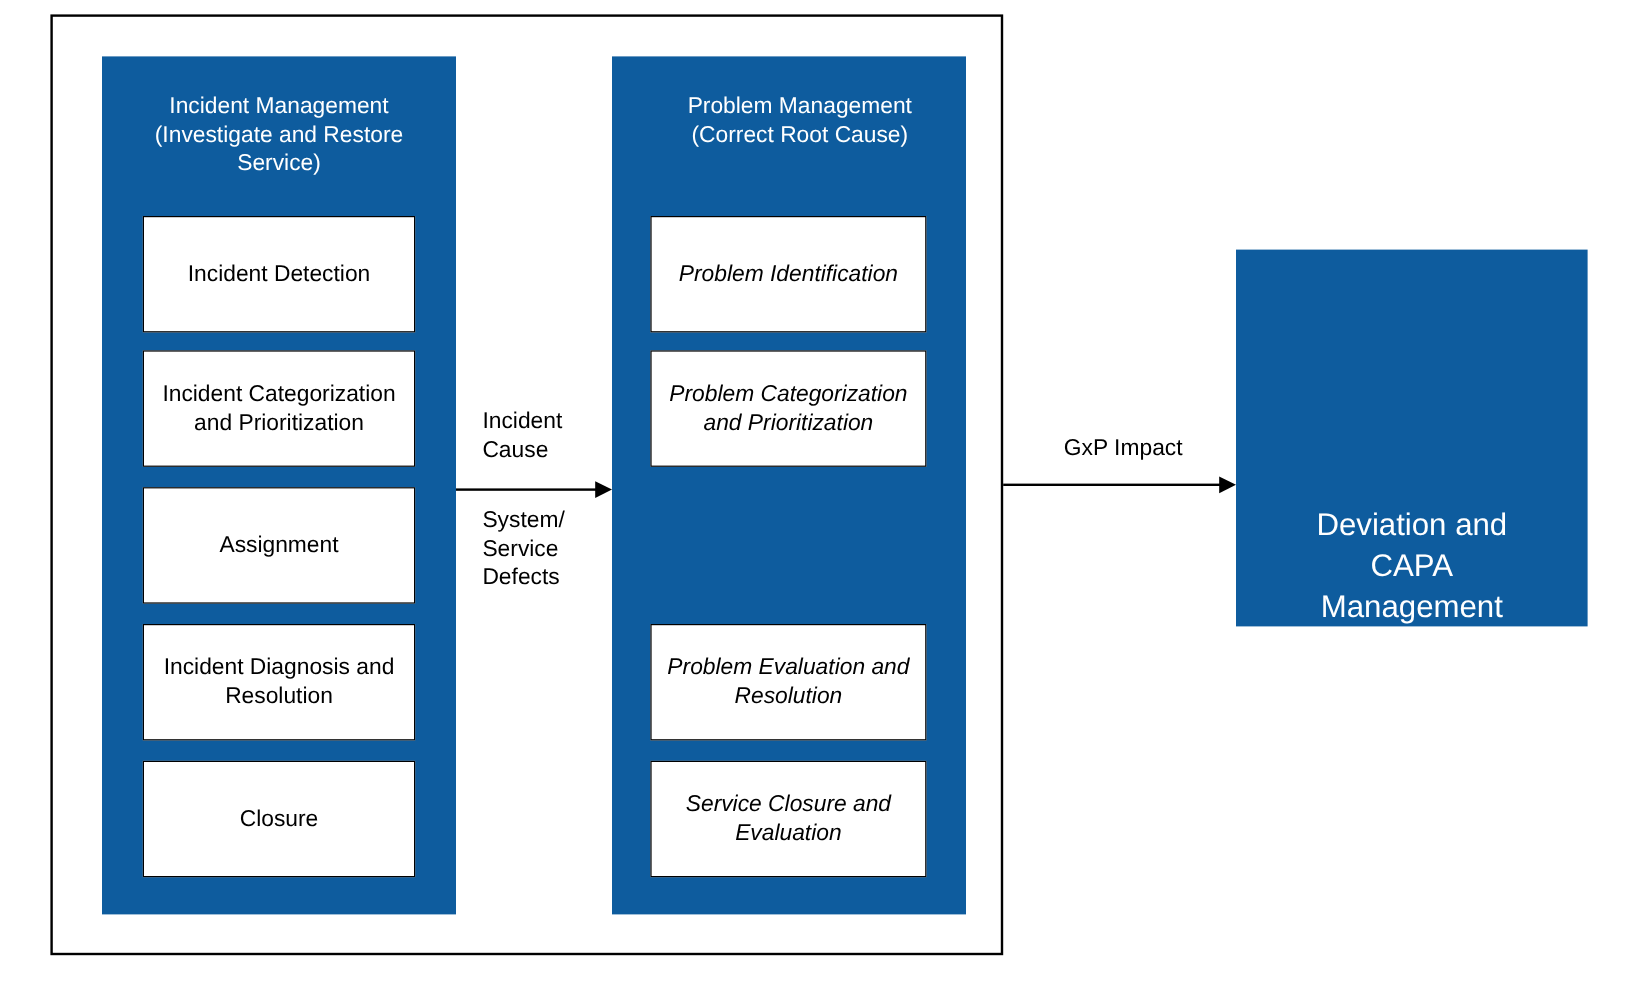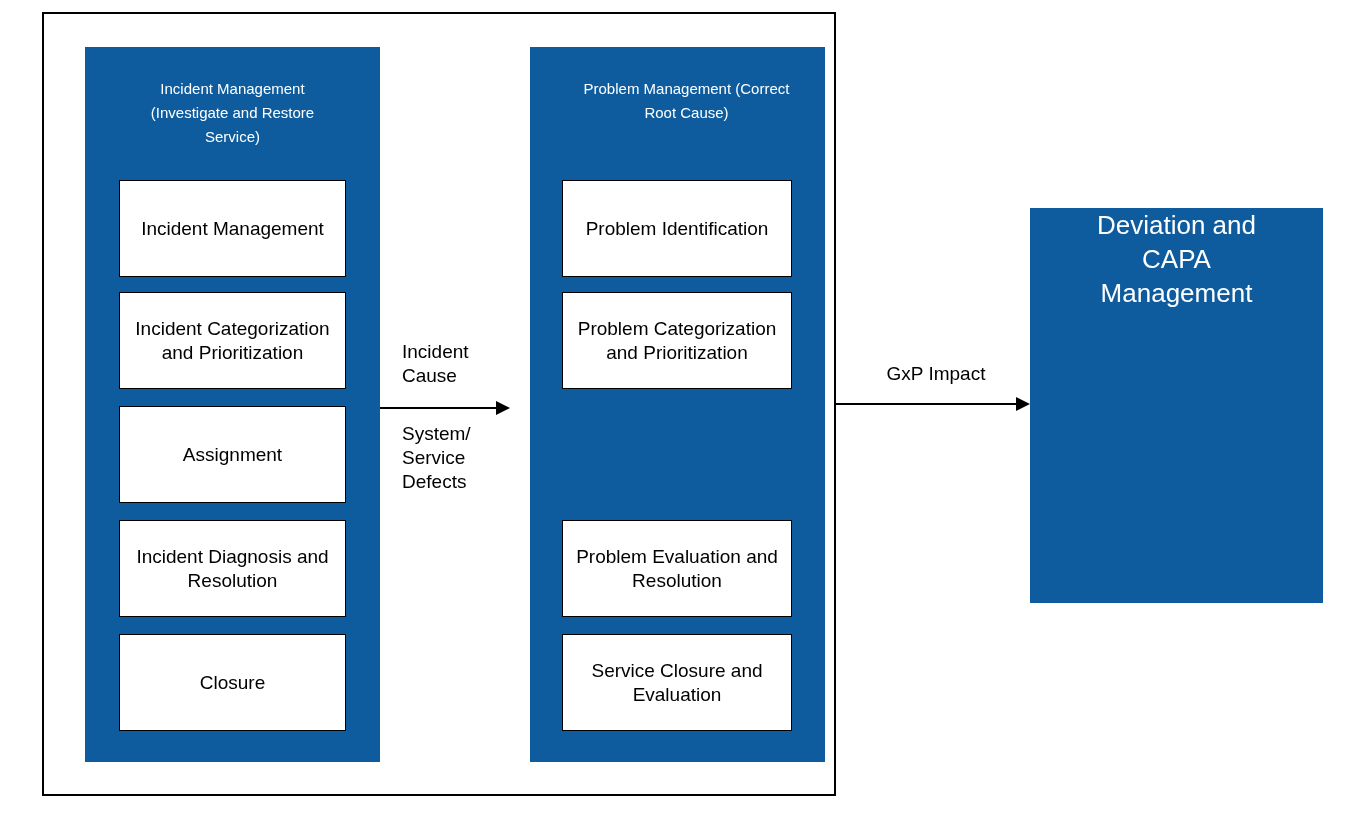--- a/index.html
+++ b/index.html
@@ -25,45 +25,45 @@
     background: #fff;
   }
 
   
   .column {
     position: absolute;
     top: 33px; height: 715px; width: 295px;
     background: var(--blue);
   }
   .column.incident { left: 41px; }
-  .column.problem  { left: 486px; padding-left: 18px; }
+  .column.problem  { left: 466px; padding-left: 18px; }
 
   .col-title {
     margin: 30px auto 0 auto;
     width: 212px;
     text-align: center;
     color: #fff;
-    font-size: 15px;
+    font-size: 19px;
     line-height: 24px;
   }
 
   .step {
     position: absolute;
     background: var(--box);
     border: 1.5px solid var(--line);
     display: flex;
     align-items: center;
     justify-content: center;
     text-align: center;
     font-size: 19px;
     line-height: 24px;
     padding: 4px 8px;
   }
   .incident .step { left: 34px; width: 227px; height: 97px; }
-  .problem  .step { left: 32px; width: 230px; height: 97px; }
+  .problem  .step { left: 32px; width: 230px; height: 97px; font-style: italic; }
 
   .row1 { top: 133px; }
   .row2 { top: 245px; }
   .row3 { top: 359px; }
   .row4 { top: 473px; }
   .row5 { top: 587px; }
 
   
   .arrow-shaft {
     position: absolute;
@@ -99,42 +99,42 @@
 
   .gxp-label {
     left: 846px; top: 362px; width: 180px;
     text-align: center;
     font-size: 19px;
     line-height: 24px;
   }
 
   
   .capa-box {
-    left: 1030px; top: 208px; width: 293px; height: 395px;
+    left: 1030px; top: 208px; width: 293px; height: 314px;
     background: var(--blue);
     display: flex;
-    align-items: flex-start;
+    align-items: flex-end;
     justify-content: center;
   }
   .capa-box .capa-text {
     width: 200px;
     text-align: center;
     color: #fff;
     font-size: 26px;
     line-height: 34px;
   }
 </style>
 </head>
 <body>
 
 <div class="outer-box abs">
 
   <div class="column incident">
     <div class="col-title">Incident Management (Investigate and Restore Service)</div>
-    <div class="step row1">Incident Management</div>
+    <div class="step row1">Incident Detection</div>
     <div class="step row2">Incident Categorization and Prioritization</div>
     <div class="step row4">Incident Diagnosis and Resolution</div>
     <div class="step row3">Assignment</div>
     <div class="step row5">Closure</div>
   </div>
 
   <div class="column problem">
     <div class="col-title">Problem Management (Correct Root Cause)</div>
     <div class="step row1">Problem Identification</div>
     <div class="step row2">Problem Categorization and Prioritization</div>

